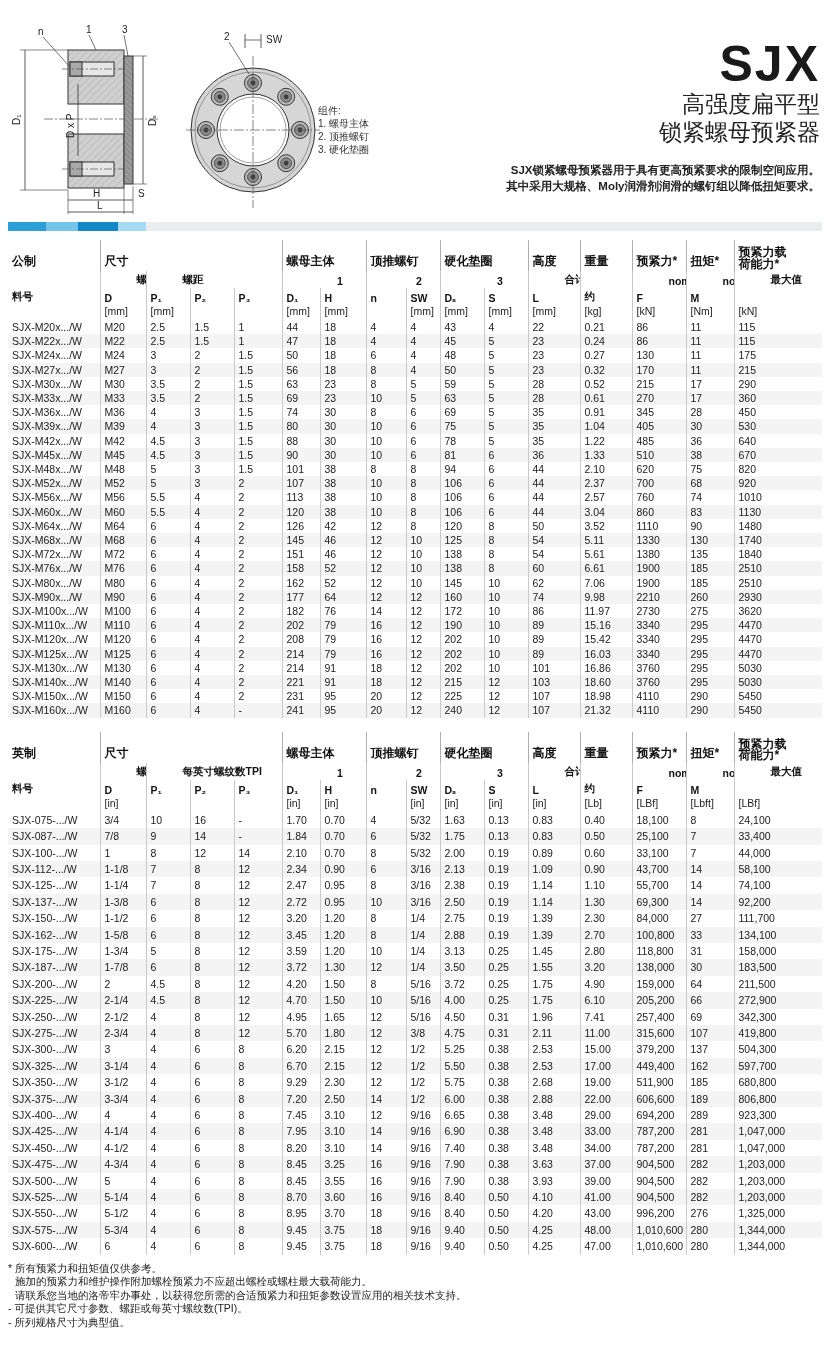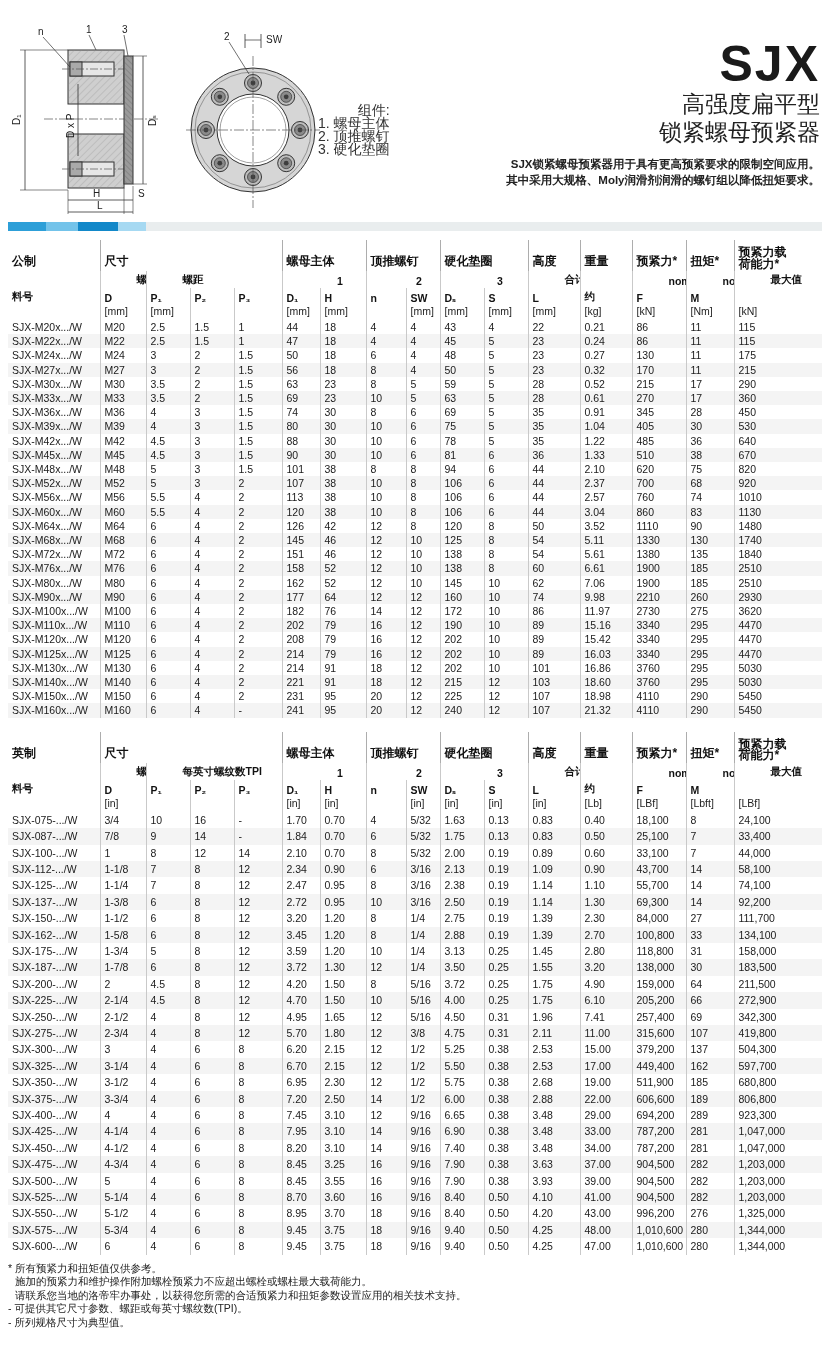--- a/index.html
+++ b/index.html
@@ -3,25 +3,25 @@
 <meta charset="utf-8">
 <style>
   html,body{margin:0;padding:0;background:#fff;}
   body{width:830px;height:1346px;position:relative;overflow:hidden;
        font-family:"Liberation Sans","DejaVu Sans",sans-serif;color:#1a1a1a;}
   
   .hdr{position:relative;height:222px;}
   .drawing{position:absolute;}
   .sec-svg{left:10px;top:22px;}
   .front-svg{left:182px;top:28px;}
-  .legend{position:absolute;left:318px;top:104px;font-size:14px;line-height:13px;color:#333;text-align:right;}
+  .legend{position:absolute;left:318px;top:104px;font-size:10px;line-height:13px;color:#333;}
   .title-block{position:absolute;right:10px;top:38px;width:430px;text-align:right;}
   .t-sjx{font-size:50px;line-height:52px;font-weight:700;letter-spacing:2px;}
   .t-sub{font-size:23px;line-height:28px;font-weight:500;color:#222;}
-  .t-desc{margin-top:10px;font-size:11.5px;line-height:16px;font-weight:bold;color:#222;}
+  .t-desc{margin-top:16px;font-size:11.5px;line-height:16px;font-weight:bold;color:#222;}
   
   .bar{display:flex;height:9px;margin:0 8px;}
   .bar span{display:block;height:100%;}
   .b0{width:38px;} .b1{width:32px;} .b2{width:40px;} .b3{width:28px;} .b4{flex:1;}
   
   .tblwrap{padding:0 8px;}
   table.spec{border-collapse:collapse;table-layout:fixed;width:814px;margin-top:9px;}
   .spec th,.spec td{font-size:10.5px;text-align:left;vertical-align:bottom;
       border-left:1px solid #c9c9c9;overflow:hidden;white-space:nowrap;padding:1px 4px;}
   .spec tr > :first-child{border-left:none;}
@@ -1139,21 +1139,21 @@
           <td>449,400</td>
           <td>162</td>
           <td>597,700</td>
         </tr>
         <tr>
           <td>SJX-350-.../W</td>
           <td>3-1/2</td>
           <td>4</td>
           <td>6</td>
           <td>8</td>
-          <td>6.95</td>
+          <td>9.29</td>
           <td>2.30</td>
           <td>12</td>
           <td>1/2</td>
           <td>5.75</td>
           <td>0.38</td>
           <td>2.68</td>
           <td>19.00</td>
           <td>511,900</td>
           <td>185</td>
           <td>680,800</td>

